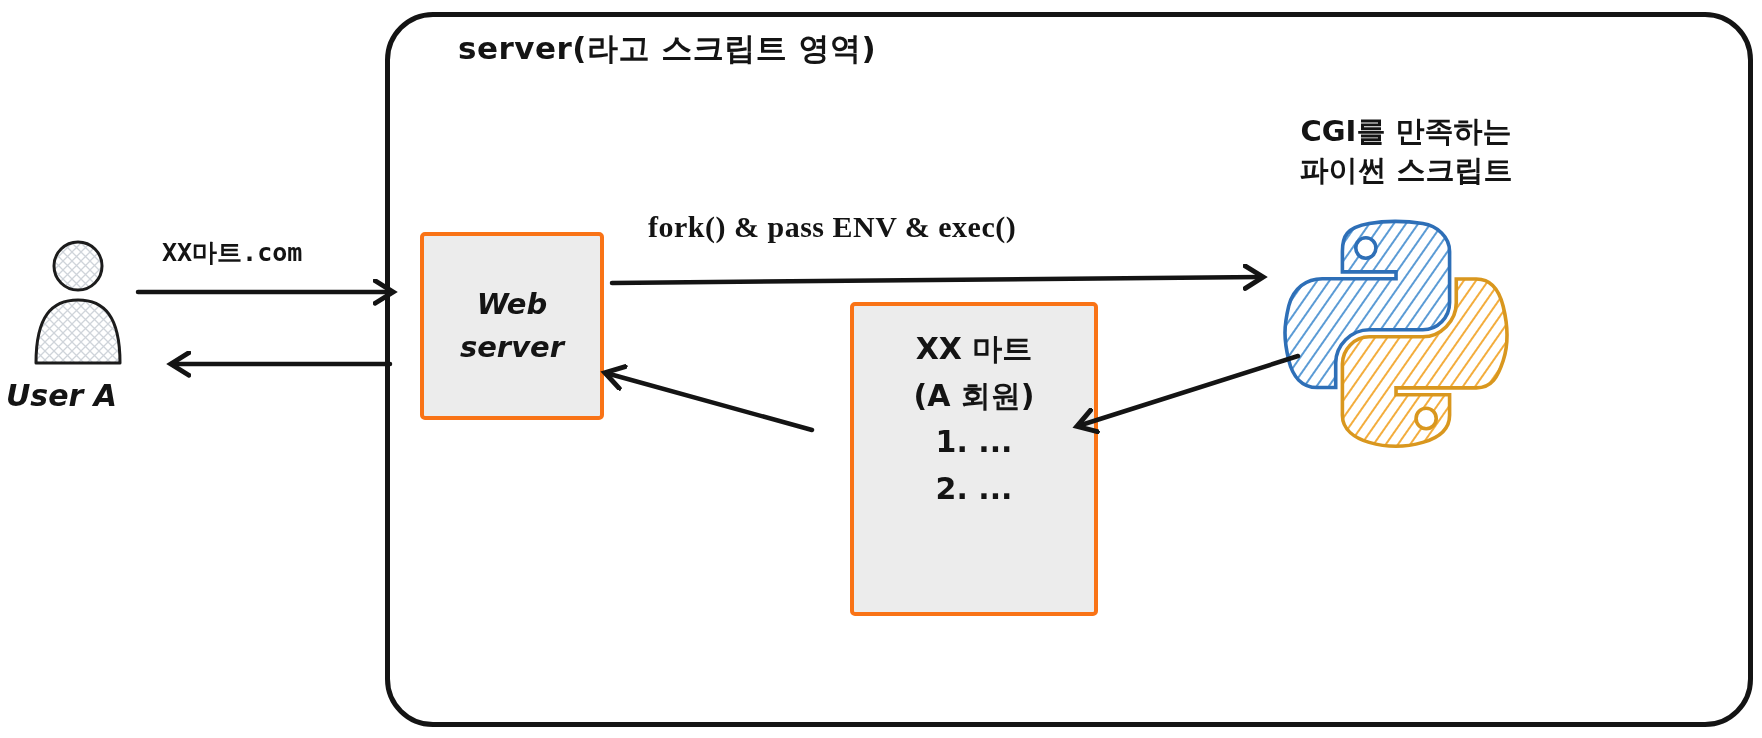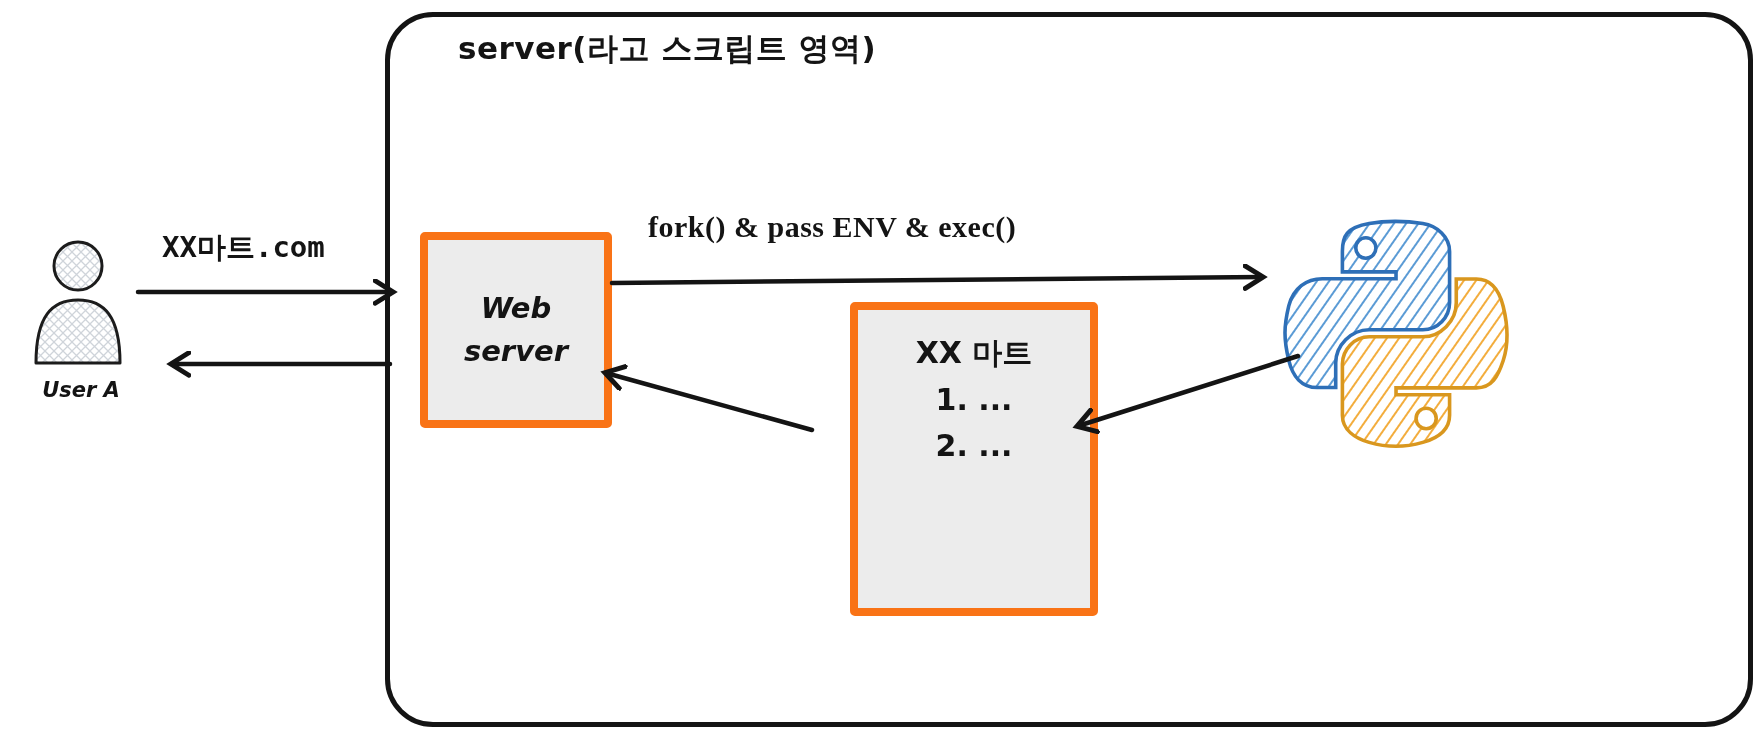--- a/index.html
+++ b/index.html
@@ -1,51 +1,52 @@
 <!DOCTYPE html>
 <html><head>
 <meta charset="utf-8">
 <style>
   html,body{margin:0;padding:0;background:#ffffff;}
   .canvas{position:relative;width:1762px;height:738px;background:#ffffff;overflow:hidden;
           font-family:"DejaVu Sans",sans-serif;color:#141414;}
   .server-region{position:absolute;left:385px;top:12px;width:1358px;height:705px;
                  border:5px solid #141414;border-radius:48px;z-index:1;background:transparent;}
-  .box{position:absolute;background:#ececec;border:8px solid #f97316;border-radius:5px;z-index:2;}
+  .box{position:absolute;background:#ececec;border:4px solid #f97316;border-radius:5px;z-index:2;}
   .web-server{left:420px;top:232px;width:176px;height:180px;display:flex;align-items:center;
               justify-content:center;text-align:center;font-style:italic;font-weight:600;
               font-size:29px;line-height:1.5;}
   .web-server .inner{width:120px;}
   .document{left:820px;top:302px;width:248px;height:314px;padding-top:20px;box-sizing:border-box;
             text-align:center;font-weight:700;font-size:30px;line-height:1.55;margin-left:30px;}
   svg.layer{position:absolute;left:0;top:0;z-index:3;pointer-events:none;}
   .label{position:absolute;z-index:4;white-space:nowrap;}
   .title{left:458px;top:28px;font-size:31px;font-weight:700;letter-spacing:.5px;}
-  .req-label{left:162px;top:228px;font-size:29px;font-weight:700;
+  .req-label{left:162px;top:236px;font-size:25px;font-weight:700;
              font-family:"DejaVu Sans Mono","DejaVu Sans",monospace;}
   .fork-label{left:648px;top:210px;font-size:30px;font-weight:700;
               font-family:Liberation Serif, serif;letter-spacing:.5px;}
   .cgi-caption{left:1256px;top:112px;width:300px;text-align:center;font-size:29px;
                font-weight:700;line-height:1.35;white-space:normal;}
-  .user-label{left:6px;top:378px;width:150px;text-align:center;font-size:21px;
+  .user-label{left:6px;top:378px;width:150px;text-align:left;font-size:30px;
               font-weight:700;font-style:italic;}
 </style>
 </head>
 <body>
 
 <div class="canvas">
 
   <div class="server-region"></div>
 
   <div class="box web-server">
     <div class="inner">Web server</div>
   </div>
 
   <div class="box document">
     <div>XX 마트</div>
+    <div>(A 회원)</div>
     <div>1. ...</div>
     <div>2. ...</div>
   </div>
 
   <svg class="layer" width="1762" height="738" viewBox="0 0 1762 738">
     <defs>
       <marker id="ah" viewBox="0 0 12 12" refX="8.5" refY="6" markerWidth="6" markerHeight="6" orient="auto-start-reverse" markerUnits="strokeWidth">
         <path d="M1,1 L9,6 L1,11" fill="none" stroke="#141414" stroke-width="2.2" stroke-linecap="round"></path>
       </marker>
       <pattern id="hatchBlue" patternUnits="userSpaceOnUse" width="5" height="5" patternTransform="rotate(35)">
@@ -74,15 +75,19 @@
     <line x1="138" y1="292" x2="392" y2="292" stroke="#141414" stroke-width="4.5" stroke-linecap="round" marker-end="url(#ah)"></line>
     <line x1="390" y1="364" x2="172" y2="364" stroke="#141414" stroke-width="4.5" stroke-linecap="round" marker-end="url(#ah)"></line>
     <line x1="612" y1="283" x2="1262" y2="277" stroke="#141414" stroke-width="4.5" stroke-linecap="round" marker-end="url(#ah)"></line>
     <line x1="1298" y1="356" x2="1078" y2="426" stroke="#141414" stroke-width="4.5" stroke-linecap="round" marker-end="url(#ah)"></line>
     <line x1="812" y1="430" x2="606" y2="373" stroke="#141414" stroke-width="4.5" stroke-linecap="round" marker-end="url(#ah)"></line>
   </svg>
 
   <div class="label title">server(라고 스크립트 영역)</div>
   <div class="label req-label">XX마트.com</div>
   <div class="label fork-label">fork() &amp; pass ENV &amp; exec()</div>
+  <div class="label cgi-caption">
+    <div>CGI를 만족하는</div>
+    <div>파이썬 스크립트</div>
+  </div>
   <div class="label user-label">User A</div>
 
 </div>
 
 </body></html>

